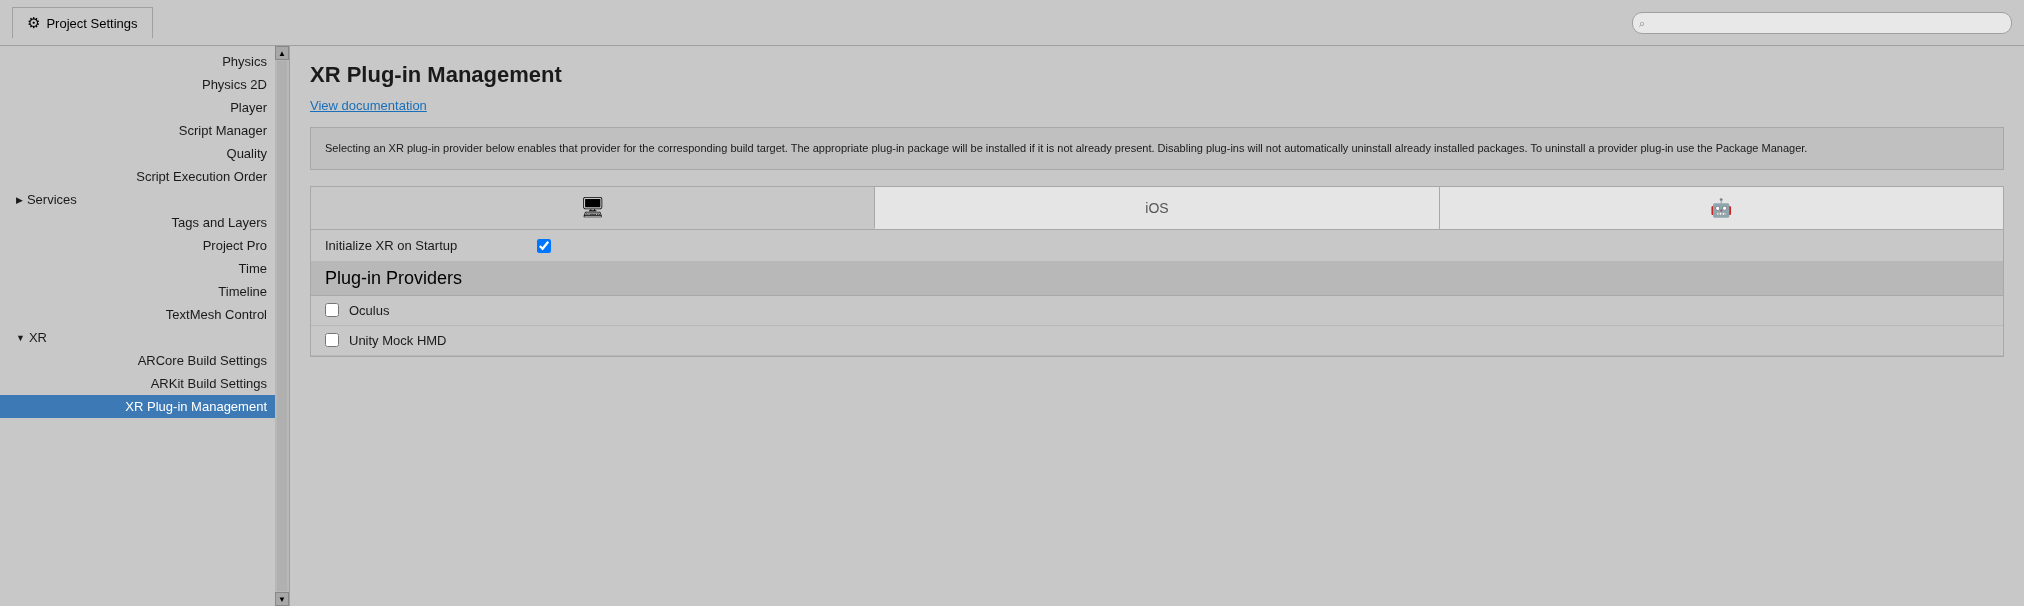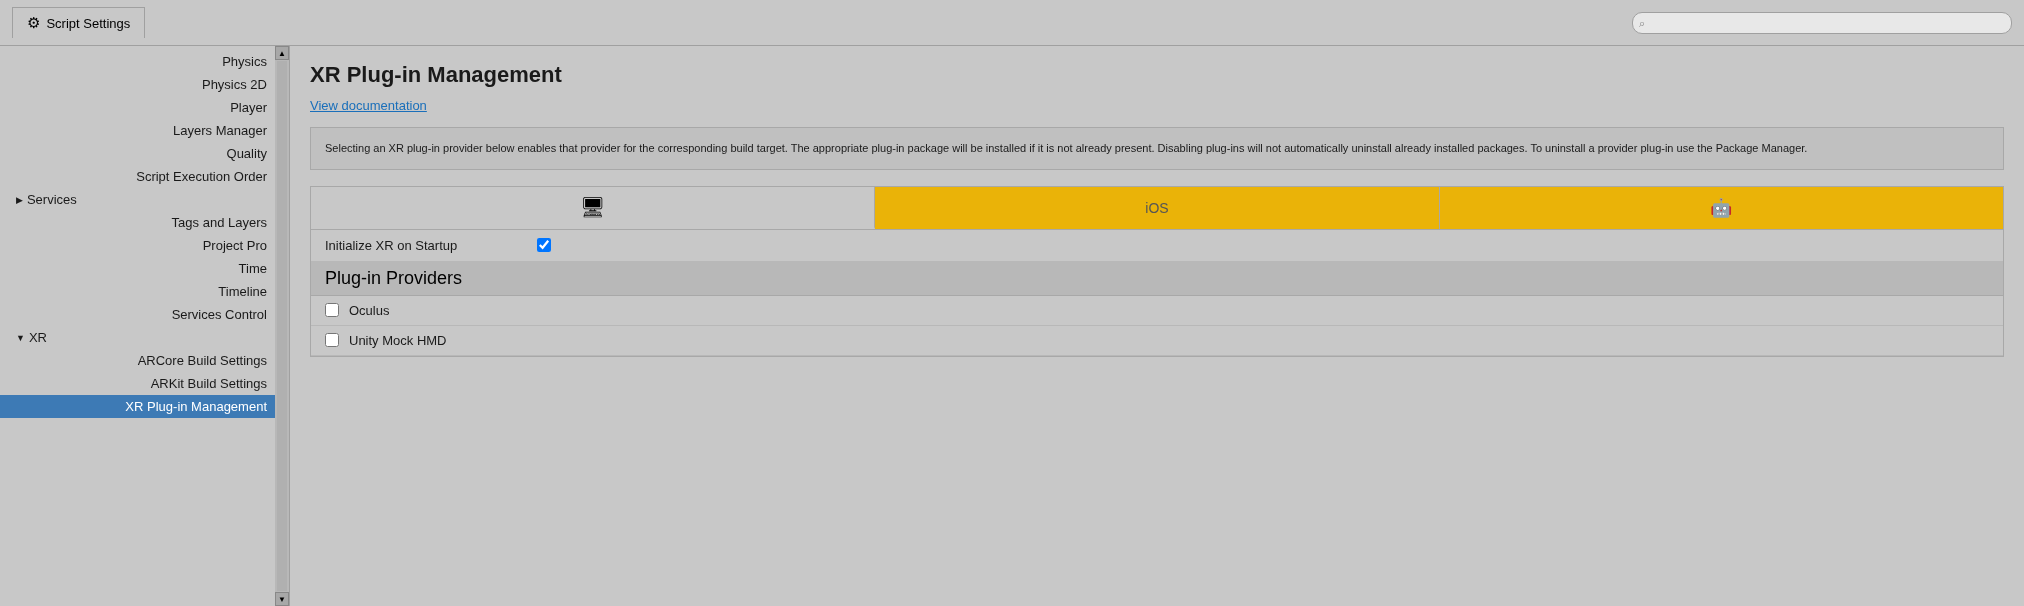--- a/index.html
+++ b/index.html
@@ -163,21 +163,21 @@
       border: 1px solid #a8a8a8;
       background: #b8b8b8;
       margin-bottom: 0;
     }
     .platform-tab {
       flex: 1;
       padding: 8px 16px;
       text-align: center;
       cursor: pointer;
       border-right: 1px solid #a8a8a8;
-      background: #eab308;
+      background: #e5e5e5;
       display: flex;
       align-items: center;
       justify-content: center;
       gap: 6px;
     }
     .platform-tab:last-child {
       border-right: none;
     }
     .platform-tab.active {
       background: #c8c8c8;
@@ -186,21 +186,21 @@
 
     
     .settings-panel {
       border: 1px solid #a8a8a8;
       border-top: none;
       background: #c8c8c8;
     }
 
     .setting-row {
       display: flex;
-      align-items: center;
+      align-items: flex-end;
       padding: 8px 14px;
       border-bottom: 1px solid #b8b8b8;
       gap: 12px;
     }
     .setting-label {
       font-size: 13px;
       color: #1a1a1a;
       min-width: 200px;
     }
 
@@ -230,47 +230,47 @@
       font-size: 13px;
       color: #1a1a1a;
     }
   </style>
 </head>
 <body>
 
 <div class="title-bar" style="position:relative;">
   <div class="title-bar-tab">
     <span style="font-size:15px;">⚙</span>
-    <span>Script Settings</span>
+    <span>Project Settings</span>
   </div>
   <div class="search-bar" style="position:relative; display:inline-block; top:0; right:0; width:380px; margin-left:auto;">
     <span class="search-icon-wrap">⌕</span>
     <input class="search-input" type="text" placeholder="" style="">
   </div>
 </div>
 
 <div class="main-layout">
 
   <div class="sidebar">
     <div class="sidebar-list" id="sidebar-list">
     <div class="sidebar-item">Physics</div>
         <div class="sidebar-item">Physics 2D</div>
         <div class="sidebar-item">Player</div>
-        <div class="sidebar-item">Layers Manager</div>
+        <div class="sidebar-item">Script Manager</div>
         <div class="sidebar-item">Quality</div>
         <div class="sidebar-item">Script Execution Order</div>
         <div class="sidebar-item parent">
           <span class="triangle">▶</span>
           <span>Services</span>
         </div>
         <div class="sidebar-item">Tags and Layers</div>
         <div class="sidebar-item">Project Pro</div>
         <div class="sidebar-item">Time</div>
         <div class="sidebar-item">Timeline</div>
-        <div class="sidebar-item">Services Control</div>
+        <div class="sidebar-item">TextMesh Control</div>
         <div class="sidebar-item parent">
           <span class="triangle">▼</span>
           <span>XR</span>
         </div>
         <div class="sidebar-item indent">ARCore Build Settings</div>
         <div class="sidebar-item indent">ARKit Build Settings</div>
         <div class="sidebar-item indent active">XR Plug-in Management</div>
       </div>
     <div class="sidebar-scroll">
       <div class="scroll-up">▲</div>

